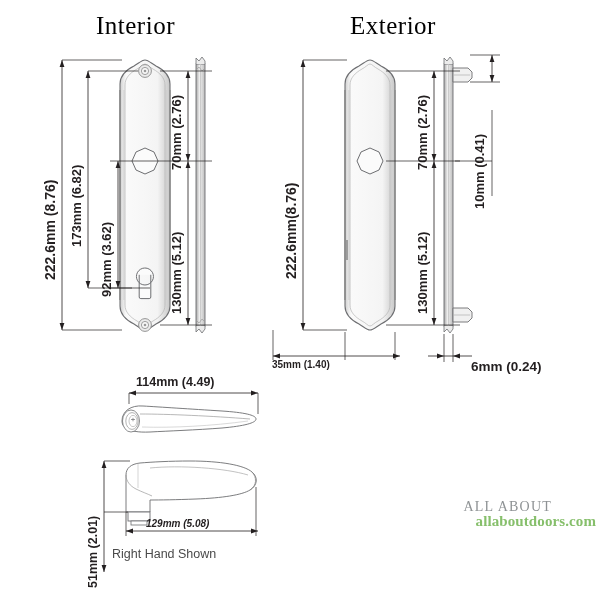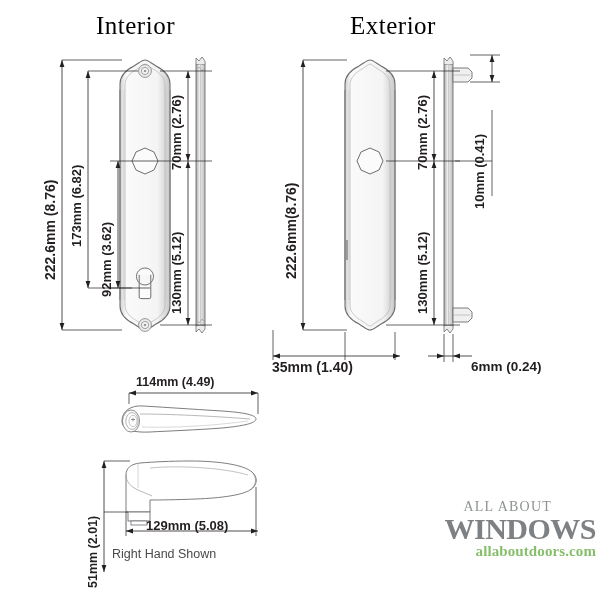--- a/index.html
+++ b/index.html
@@ -410,31 +410,30 @@
   <div class="dim vert" style="left:184px; top:299px; font-size:13px;">130mm (5.12)</div>
 
   <div class="dim vert" style="left:299px; top:263px; font-size:14px;">222.6mm(8.76)</div>
 
   <div class="dim vert" style="left:430px; top:155px; font-size:13px;">70mm (2.76)</div>
 
   <div class="dim vert" style="left:430px; top:299px; font-size:13px;">130mm (5.12)</div>
 
   <div class="dim vert" style="left:487px; top:194px; font-size:13px;">10mm (0.41)</div>
 
-  <div class="dim" style="left:272px; top:359px; font-size:14px;">35mm (1.40)</div>
+  <div class="dim" style="left:272px; top:359px; font-size:10px;">35mm (1.40)</div>
 
   <div class="dim" style="left:471px; top:359px; font-size:13.5px;">6mm (0.24)</div>
 
   <div class="dim" style="left:136px; top:375px; font-size:12.5px;">114mm (4.49)</div>
 
-  <div class="dim" style="left:146px; top:518px; font-size:13px;">129mm (5.08)</div>
+  <div class="dim" style="left:146px; top:518px; font-size:10px;font-style:italic;">129mm (5.08)</div>
 
   <div class="dim vert" style="left:100px; top:574px; font-size:12.5px;">51mm (2.01)</div>
 
   <div class="note" style="left:112px; top:547px; font-size:12.5px;">Right Hand Shown</div>
 
   <div id="logo">
     <span class="l1">ALL ABOUT</span>
-    <span class="l3">WINDOWS</span>
     <span class="url">allaboutdoors.com</span>
   </div>
 
 </div>
 
 </body></html>

